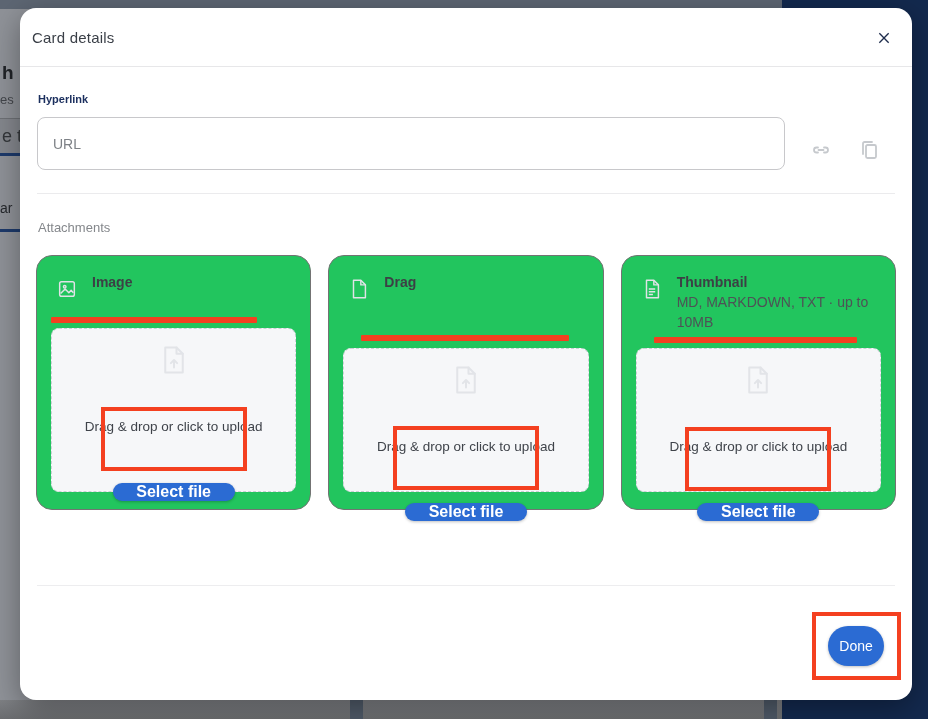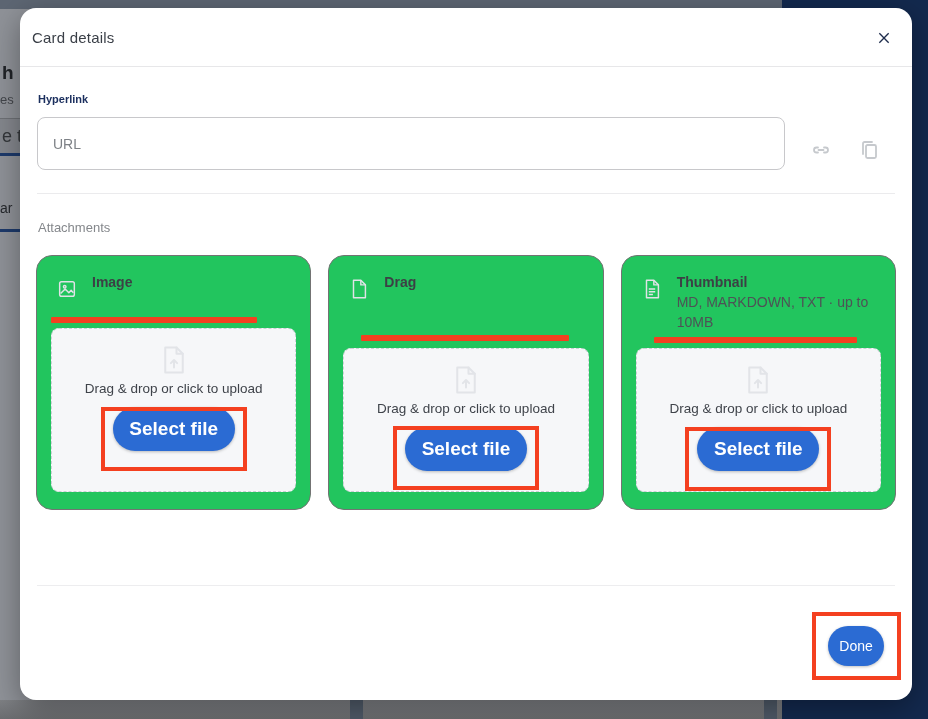--- a/index.html
+++ b/index.html
@@ -64,28 +64,28 @@
   .card-head-text{position:absolute;left:55px;top:16px;width:208px;}
   .card-title{font-size:14px;font-weight:bold;color:#3c4045;line-height:20px;}
   .card-subtitle{font-size:14px;color:#4e5256;line-height:20px;}
 
   .ann-underline{position:absolute;height:6px;background:var(--annotation);border-radius:1px;pointer-events:none;}
   .card-image .ann-underline{left:14px;top:61px;width:206px;}
   .card-file .ann-underline{left:32px;top:79px;width:208px;}
   .card-markdown .ann-underline{left:32px;top:81px;width:203px;}
 
   .dropzone{position:absolute;left:14px;right:14px;bottom:17px;border:1px dashed #ccd0d6;border-radius:8px;
-    background:#f6f7f9;cursor:pointer;display:flex;flex-direction:column;align-items:center;}
+    background:#f6f7f9;cursor:pointer;display:flex;flex-direction:column;align-items:center;gap:38px;}
   .card-image .dropzone{top:72px;}
   .card-file .dropzone,.card-markdown .dropzone{top:92px;}
   .dz-icon{margin-top:14px;width:30px;height:34px;color:#e2e4e8;}
   .dz-icon svg{width:30px;height:34px;stroke:currentColor;fill:none;stroke-width:1.6;stroke-linejoin:round;stroke-linecap:round;}
   .dz-text{margin-top:4px;font-size:13.5px;color:#3f434a;}
   .select-btn{margin-top:11px;width:122px;height:44px;border:none;border-radius:22px;background:var(--accent-blue);
-    color:#fff;font-size:19px;font-weight:bold;font-family:"Liberation Sans",sans-serif;cursor:pointer;
+    color:#fff;font-size:16px;font-weight:bold;font-family:"Liberation Sans",sans-serif;cursor:pointer;
     box-shadow:0 1px 3px rgba(0,0,0,.25);}
   .ann-box{position:absolute;border:4px solid var(--annotation);pointer-events:none;}
   .btn-ann{left:50%;transform:translateX(-50%);width:146px;height:64px;}
   .card-image .btn-ann{top:151px;}
   .card-file .btn-ann{top:170px;}
   .card-markdown .btn-ann{top:171px;}
 
   .thumb-row{position:absolute;left:26px;top:523px;height:24px;display:flex;align-items:center;cursor:pointer;}
   .thumb-checkbox{width:18px;height:18px;border:2px solid #26355e;border-radius:3px;background:#fff;}
   .thumb-label{margin-left:13px;font-size:14.5px;color:#3f434a;}

